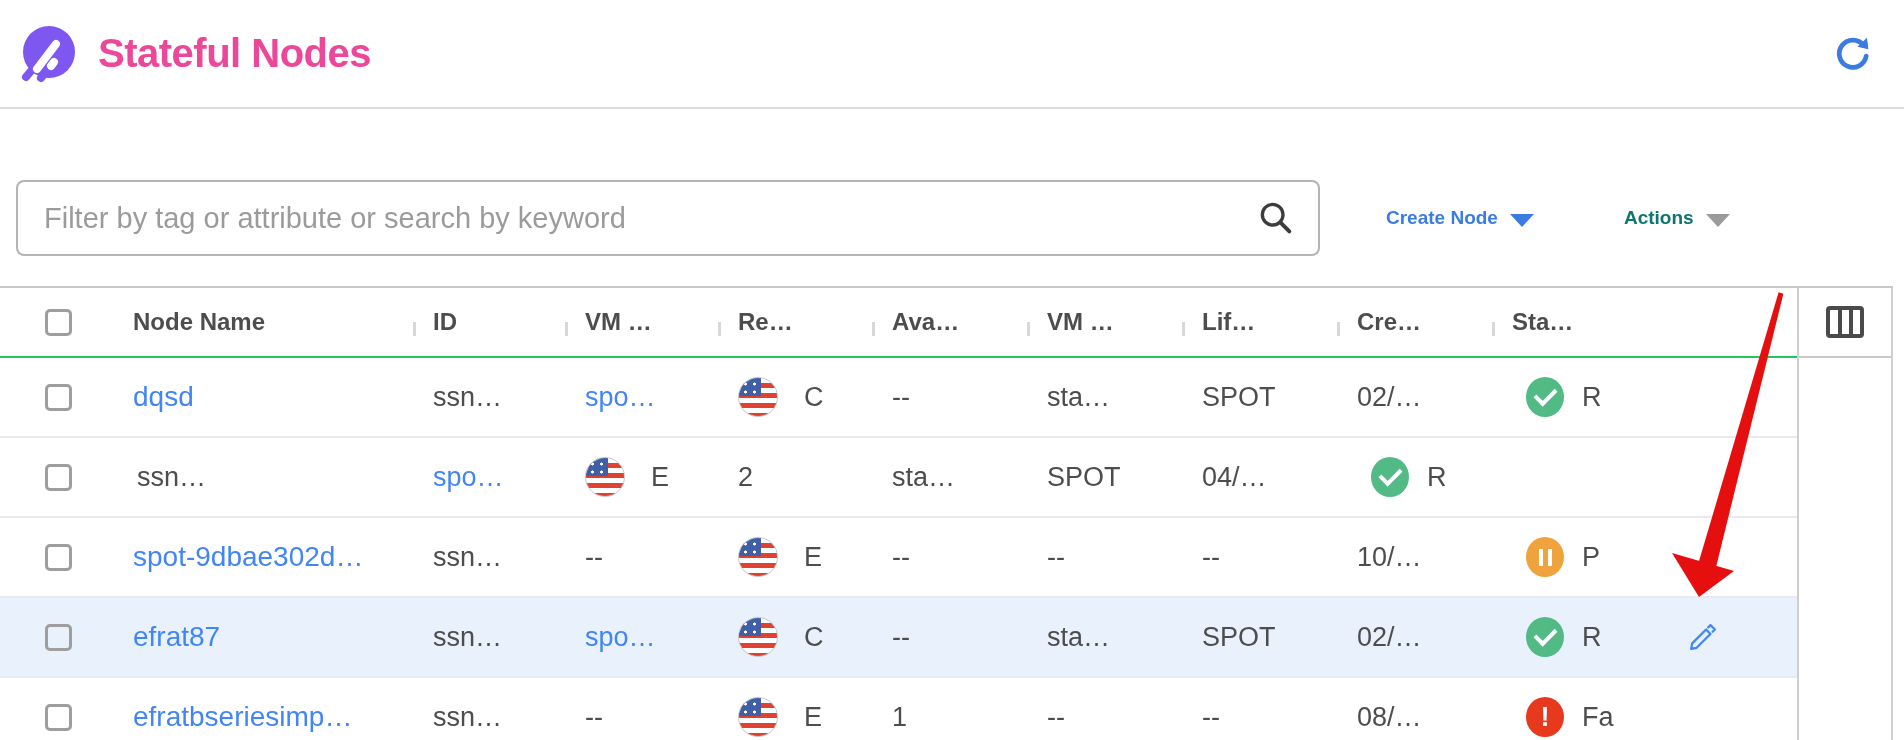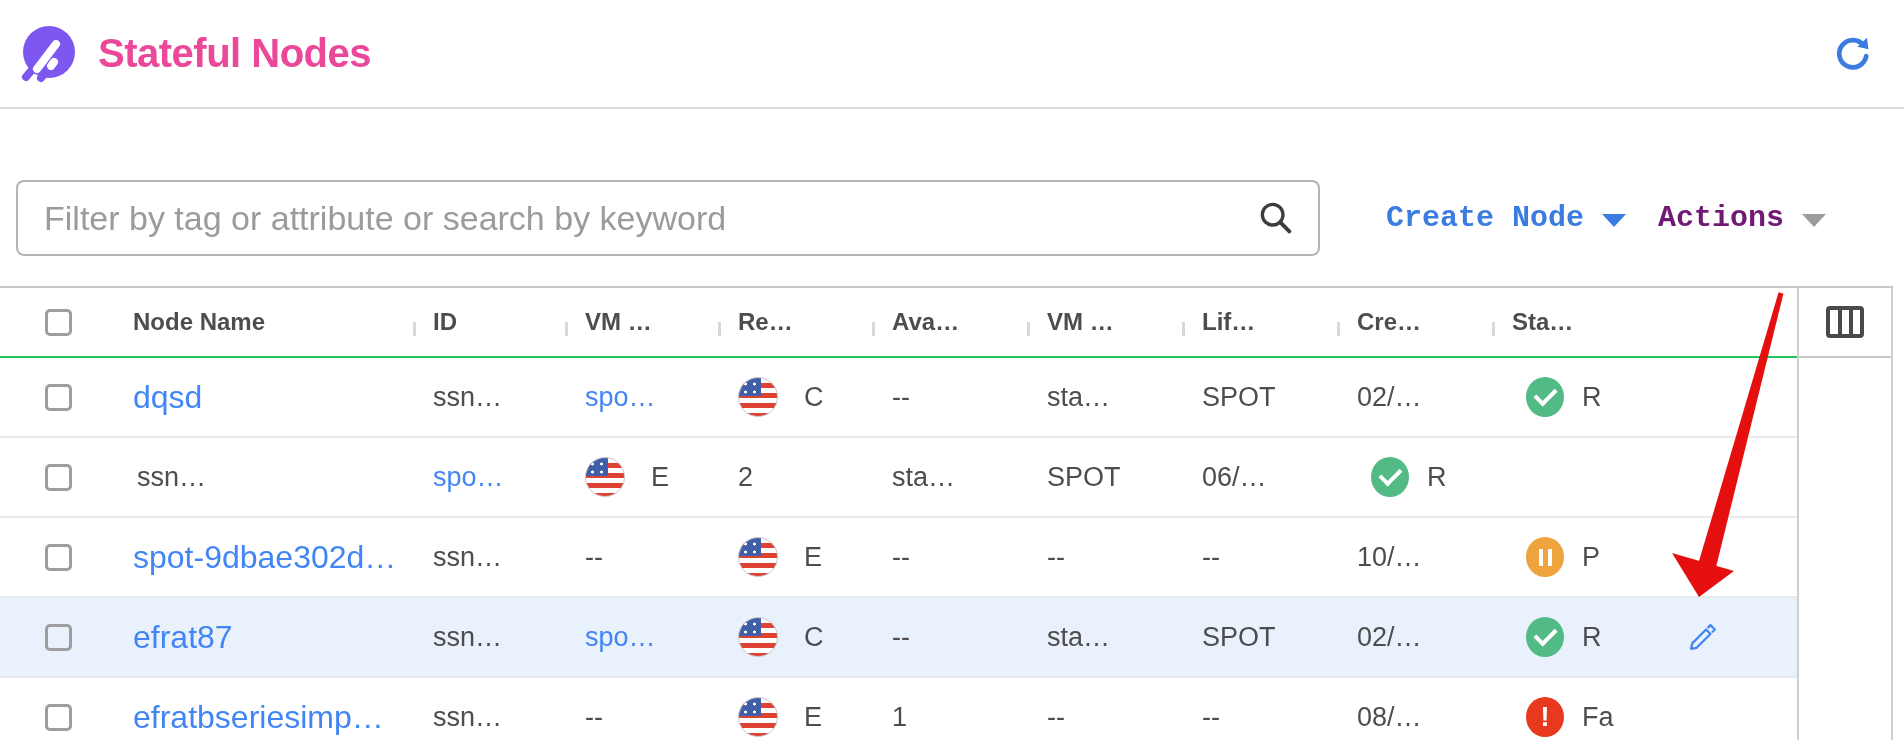--- a/index.html
+++ b/index.html
@@ -28,34 +28,34 @@
   
   .toolbar{
     display:flex; align-items:center;
     margin:71px 0 0 16px;
   }
   .filter-box{ position:relative; width:1304px; height:76px; flex:none; }
   .filter-input{
     width:100%; height:100%;
     border:2px solid #b4b4b4; border-radius:8px;
     font-family:"Liberation Sans", sans-serif;
-    font-size:34px; color:#4d7c0f; padding:0 80px 0 26px; outline:none;
+    font-size:29px; color:#4d7c0f; padding:0 80px 0 26px; outline:none;
   }
   .filter-input::placeholder{ color:#9b9b9b; }
   .search-icon{ position:absolute; right:24px; top:18px; cursor:pointer; }
 
   .dd-btn{
     background:none; border:none; padding:0; cursor:pointer;
-    display:flex; align-items:center; gap:18px;
-    font-family:Liberation Mono, monospace;
-    font-size:30px; font-weight:bold;
+    display:flex; align-items:center; gap:12px;
+    font-family:Liberation Sans, sans-serif;
+    font-size:19px; font-weight:bold;
   }
   .create-node{ margin-left:66px; color:#3b7ce0; }
   .create-node .caret{ border-top-color:#3b7ce0; }
-  .actions{ margin-left:32px; color:#701a75; }
+  .actions{ margin-left:90px; color:#0f766e; }
   .actions .caret{ border-top-color:#9b9b9b; }
   .caret{
     width:0; height:0; border-left:12px solid transparent; border-right:12px solid transparent;
     border-top:13px solid; margin-top:4px;
   }
 
   
   :root{ --cols:117px 296px 152px 153px 154px 155px 155px 155px 155px 155px 1fr; }
   .table-wrap{
     display:flex; width:1893px; margin-top:30px;
@@ -80,21 +80,21 @@
   .cell.c-edit{ padding-left:40px; }
 
   .row{
     display:grid; grid-template-columns:var(--cols);
     height:80px; align-items:center;
     border-bottom:2px solid #e7ebf1;
     font-size:27px; color:#4d4d4d; background:#fff;
   }
   .row.selected{ background:#e9f1fc; }
   .link{ color:#4285f4; cursor:pointer; }
-  .name-link{ font-size:32px; }
+  .name-link{ font-size:28px; }
 
   .checkbox{
     width:27px; height:27px; border:3px solid #9e9e9e; border-radius:5px; background:transparent;
     cursor:pointer; flex:none;
   }
 
   .flag{
     width:40px; height:40px; border-radius:50%; position:relative; overflow:hidden;
     border:1px solid #c6c6c6; flex:none;
     background:repeating-linear-gradient(180deg,#ffffff 0 5px,#df4232 5px 10px);
@@ -241,21 +241,21 @@
     </div>
     <div class="cell c-region">
       <span class="flag">
               <span class="canton"></span>
             </span>
       <span>E</span>
     </div>
     <div class="cell">2</div>
     <div class="cell">sta…</div>
     <div class="cell">SPOT</div>
-    <div class="cell">06/…</div>
+    <div class="cell">04/…</div>
     <div class="cell c-status">
       <span class="status-icon running"></span>
       <span>R</span>
     </div>
     <div class="cell c-edit">
       
     </div>
   </div>
         <div class="row">
     <div class="cell c-check">

